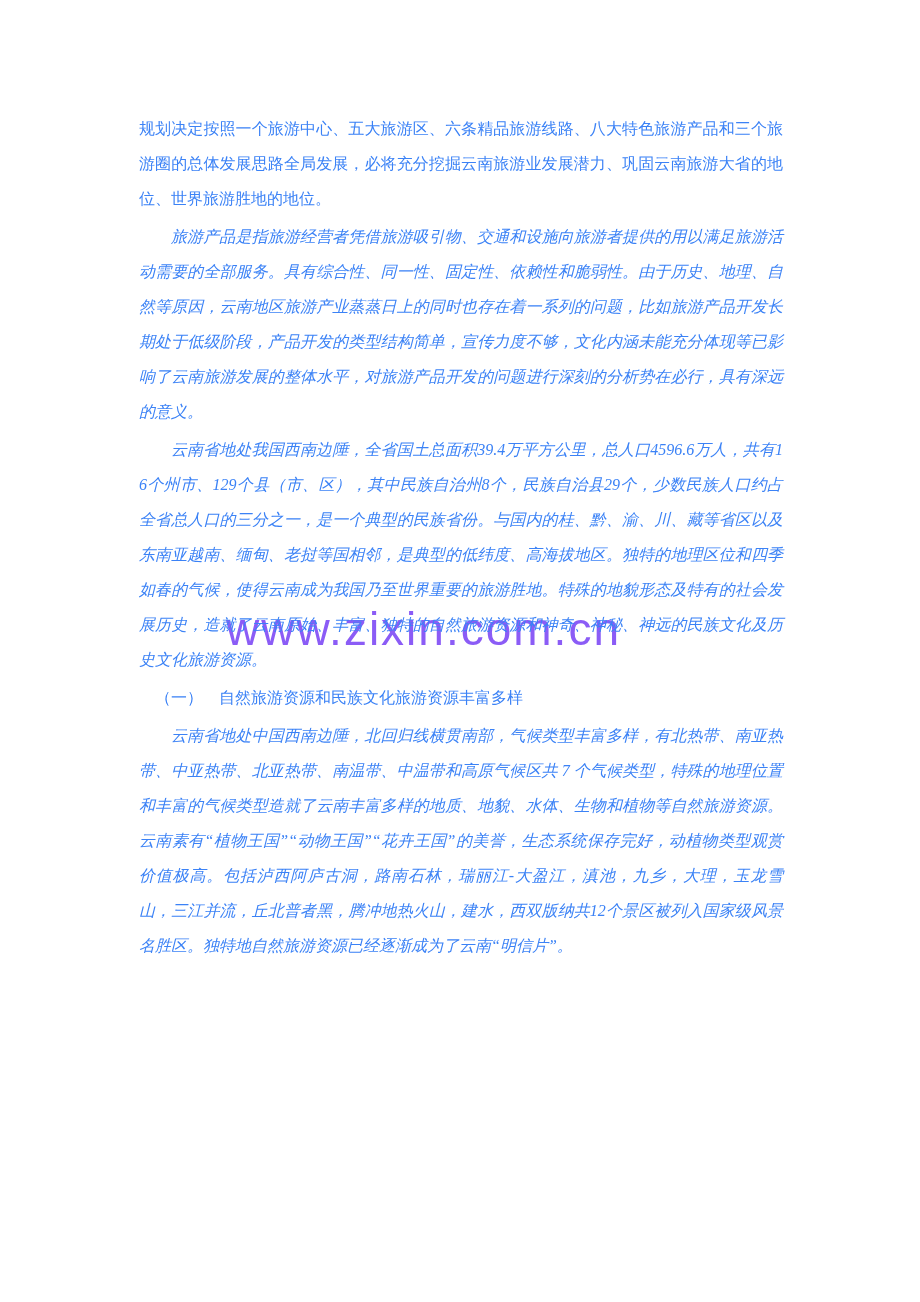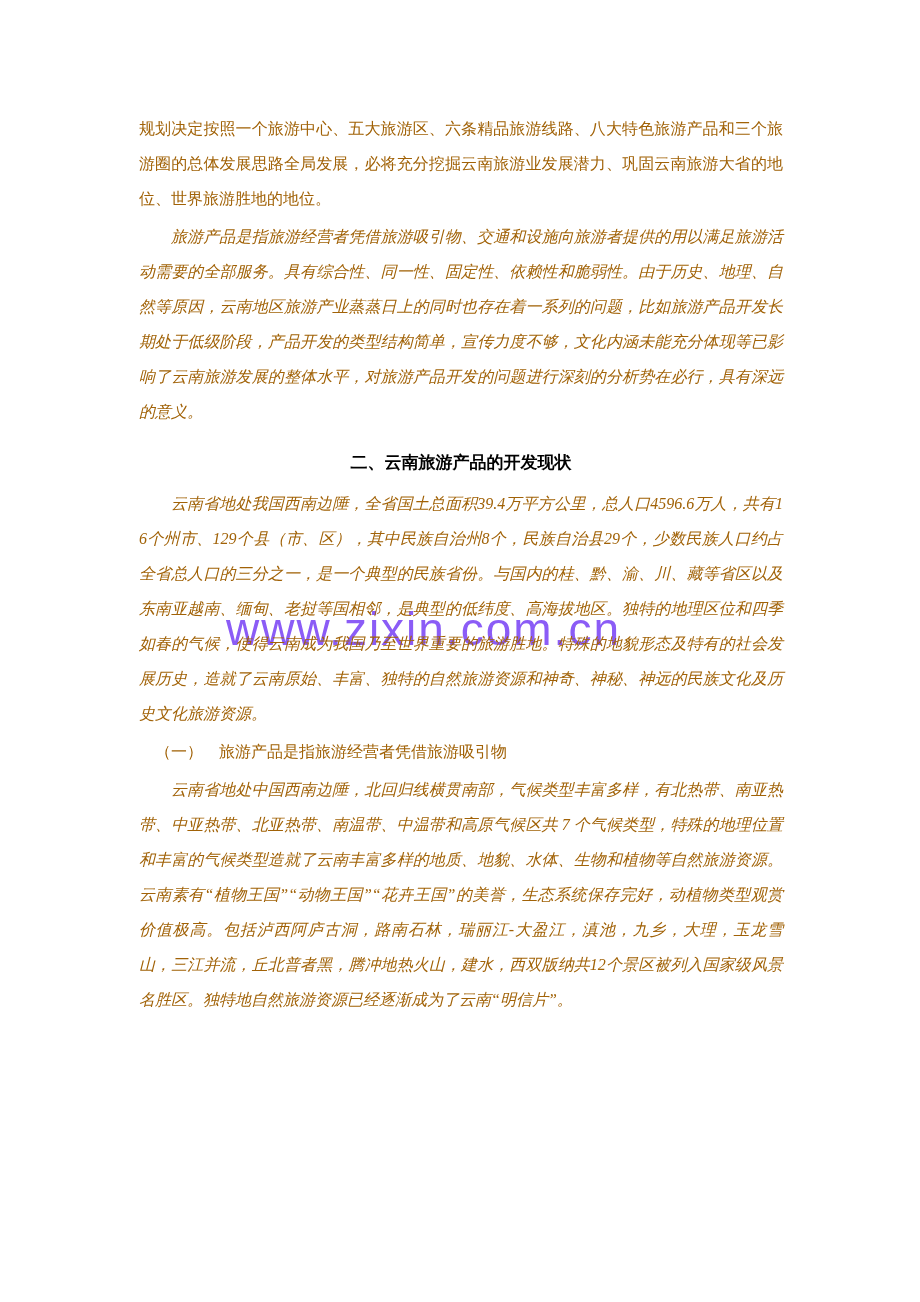--- a/index.html
+++ b/index.html
@@ -31,21 +31,21 @@
     position: absolute;
     left: 139px;
     top: 111px;
     width: 644px;
     z-index: 1;
   }
   p.body {
     margin: 0 0 3px 0;
     font-size: 16px;
     line-height: 35px;
-    color: #a16207;
+    color: #3b82f6;
     text-align: justify;
     word-break: break-all;
   }
   .indent { text-indent: 2em; font-style: italic; }
   .subheading { text-indent: 1em; }
   h2.heading {
     margin: 16px 0 6px 0;
     font-family: "Liberation Sans", "DejaVu Sans", sans-serif;
     font-size: 17px;
     line-height: 35px;
@@ -60,23 +60,22 @@
 <div class="page">
 
   <div class="watermark" style="color: #8b5cf6;">www.zixin.com.cn</div>
 
   <div class="content">
 
     <p class="body">规划决定按照一个旅游中心、五大旅游区、六条精品旅游线路、八大特色旅游产品和三个旅游圈的总体发展思路全局发展，必将充分挖掘云南旅游业发展潜力、巩固云南旅游大省的地位、世界旅游胜地的地位。</p>
 
     <p class="body indent">旅游产品是指旅游经营者凭借旅游吸引物、交通和设施向旅游者提供的用以满足旅游活动需要的全部服务。具有综合性、同一性、固定性、依赖性和脆弱性。由于历史、地理、自然等原因，云南地区旅游产业蒸蒸日上的同时也存在着一系列的问题，比如旅游产品开发长期处于低级阶段，产品开发的类型结构简单，宣传力度不够，文化内涵未能充分体现等已影响了云南旅游发展的整体水平，对旅游产品开发的问题进行深刻的分析势在必行，具有深远的意义。</p>
 
-    <h2 class="heading">二、云南旅游产品的开发现状</h2>
 
     <p class="body indent">云南省地处我国西南边陲，全省国土总面积39.4万平方公里，总人口4596.6万人，共有16个州市、129个县（市、区），其中民族自治州8个，民族自治县29个，少数民族人口约占全省总人口的三分之一，是一个典型的民族省份。与国内的桂、黔、渝、川、藏等省区以及东南亚越南、缅甸、老挝等国相邻，是典型的低纬度、高海拔地区。独特的地理区位和四季如春的气候，使得云南成为我国乃至世界重要的旅游胜地。特殊的地貌形态及特有的社会发展历史，造就了云南原始、丰富、独特的自然旅游资源和神奇、神秘、神远的民族文化及历史文化旅游资源。</p>
 
-    <p class="body subheading">（一）　旅游产品是指旅游经营者凭借旅游吸引物</p>
+    <p class="body subheading">（一）　自然旅游资源和民族文化旅游资源丰富多样</p>
 
     <p class="body indent">云南省地处中国西南边陲，北回归线横贯南部，气候类型丰富多样，有北热带、南亚热带、中亚热带、北亚热带、南温带、中温带和高原气候区共 7 个气候类型，特殊的地理位置和丰富的气候类型造就了云南丰富多样的地质、地貌、水体、生物和植物等自然旅游资源。云南素有“植物王国”“动物王国”“花卉王国”的美誉，生态系统保存完好，动植物类型观赏价值极高。包括泸西阿庐古洞，路南石林，瑞丽江-大盈江，滇池，九乡，大理，玉龙雪山，三江并流，丘北普者黑，腾冲地热火山，建水，西双版纳共12个景区被列入国家级风景名胜区。独特地自然旅游资源已经逐渐成为了云南“明信片”。</p>
 
 
   </div>
 </div>
 
 </body></html>

